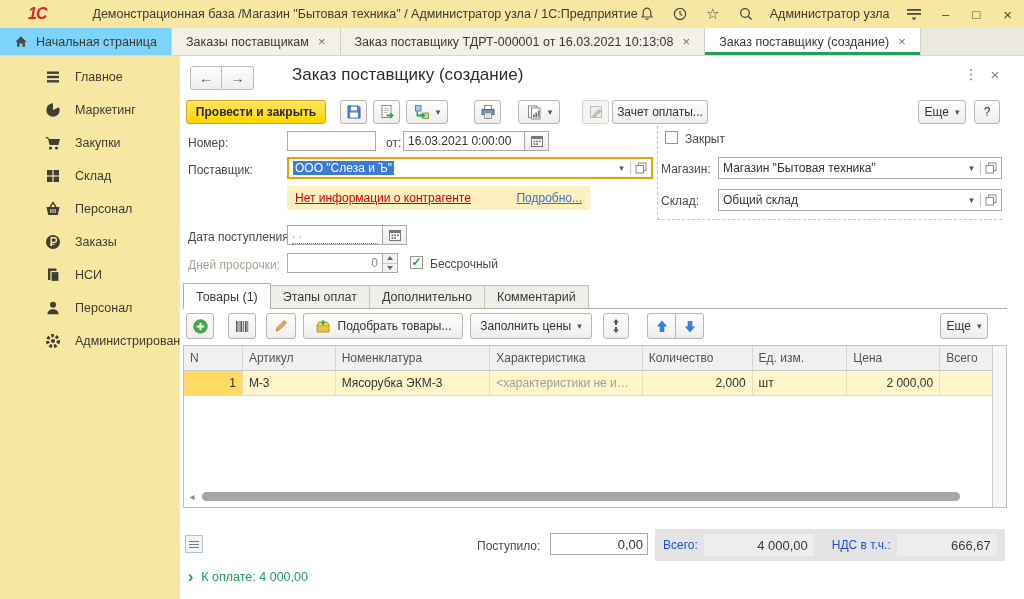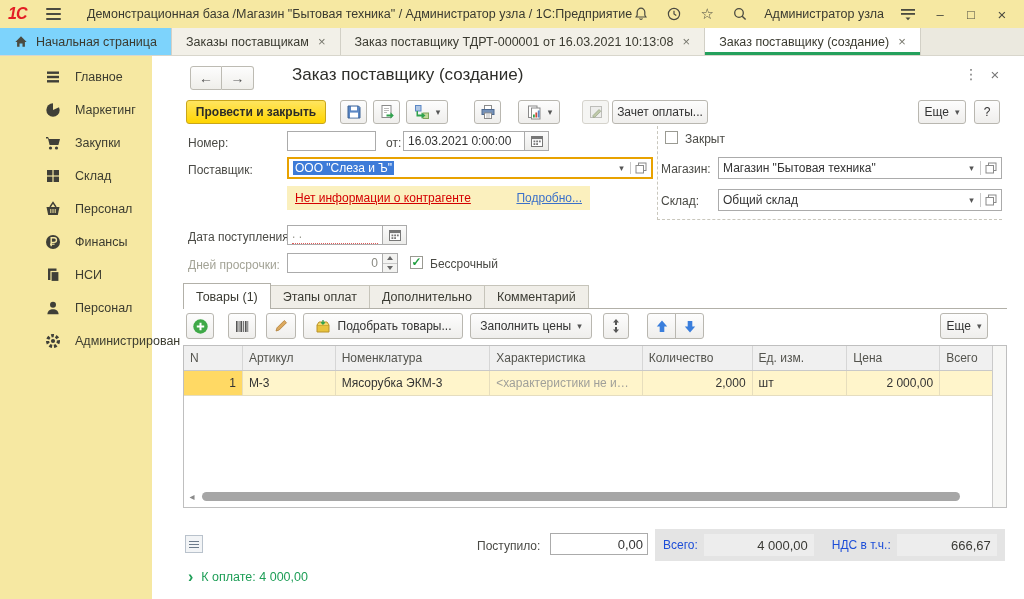--- a/index.html
+++ b/index.html
@@ -3,41 +3,41 @@
 <meta charset="utf-8">
 <style>
   *{box-sizing:border-box;margin:0;padding:0}
   html,body{width:1024px;height:599px;overflow:hidden}
   body{font-family:"Liberation Sans",sans-serif;background:#fff;color:#333}
   .app{position:relative;width:1024px;height:599px;overflow:hidden;background:#fff}
 
   
   .titlebar{position:absolute;left:0;top:0;width:1024px;height:28px;background:#F6E8A2;
     display:flex;align-items:center;font-size:12.5px;color:#3A3A30}
-  .logo{margin-left:8px;font-weight:bold;font-style:italic;font-size:16px;color:#E31E24;letter-spacing:-1px}
+  .logo{margin-left:28px;font-weight:bold;font-style:italic;font-size:16px;color:#E31E24;letter-spacing:-1px}
   .burger{margin-left:20px;width:16px;display:flex;flex-direction:column;gap:3px;cursor:default}
   .burger i{display:block;height:2px;background:#4A4A40;border-radius:1px}
   .win-title{margin-left:26px;white-space:nowrap}
   .tb-right{margin-left:auto;display:flex;align-items:center;gap:15px;padding-right:14px}
   .tb-ic{width:18px;height:18px;display:flex;align-items:center;justify-content:center;color:#4A4A40}
   .tb-user{font-size:12.5px;color:#3A3A30;white-space:nowrap}
   .winbtn{font-size:13px;color:#4A4A40;width:16px;text-align:center}
 
   
   .tabbar{position:absolute;left:0;top:28px;width:1024px;height:28px;background:#EBE9DF;
     display:flex;align-items:stretch;border-bottom:1px solid #D8D6CC}
   .tab{display:flex;align-items:center;padding:0 14px;font-size:12.5px;color:#3A3A30;
     border-right:1px solid #D2D0C6;white-space:nowrap;background:#F2F0E8}
   .tab .x{margin-left:9px;color:#76766C;font-size:13px}
   .tab.first{background:#7dd3fc}
   .tab.active{background:#FFFFFF;box-shadow:inset 0 -3px 0 #24A05C}
   .tab .homeic{margin-right:8px;display:flex}
 
   
-  .sidebar{position:absolute;left:0;top:56px;width:152px;height:543px;background:#F6E8A2;padding-top:4px}
+  .sidebar{position:absolute;left:0;top:56px;width:180px;height:543px;background:#F6E8A2;padding-top:4px}
   .side-item{height:33px;display:flex;align-items:center;padding-left:44px;cursor:default}
   .side-item .sic{width:18px;height:18px;margin-right:13px;display:flex;align-items:center;justify-content:center}
   .side-item .slab{font-size:12.5px;color:#3C3C30;white-space:nowrap}
 
   
   .content{position:absolute;left:180px;top:56px;width:844px;height:543px;background:#fff;font-size:12px}
   .abs{position:absolute}
 
   .navbtn{width:32px;height:24px;display:flex;align-items:center;justify-content:center;
     background:linear-gradient(#FDFDFD,#EFEEEA);border:1px solid #BDBBB3;font-size:14px;color:#555}
@@ -245,21 +245,21 @@
       <span class="slab">Персонал</span>
     </div>
     <div class="side-item">
       <span class="sic">
         <svg width="18" height="18" viewBox="0 0 18 18">
             <circle cx="9" cy="9" r="7" fill="#3F3F38"></circle>
             <path d="M7.2 13.2V4.8h3a2.3 2.3 0 0 1 0 4.6H7.2" fill="none" stroke="#F6E8A2" stroke-width="1.4"></path>
             <path d="M6 11.2h4.6" stroke="#F6E8A2" stroke-width="1.2"></path>
           </svg>
       </span>
-      <span class="slab">Финансы</span>
+      <span class="slab">Заказы</span>
     </div>
     <div class="side-item">
       <span class="sic">
         <svg width="18" height="18" viewBox="0 0 18 18">
             <rect x="4" y="2.5" width="8.5" height="11.5" fill="#3F3F38"></rect>
             <rect x="7" y="5.5" width="8" height="10" fill="#3F3F38" stroke="#F6E8A2" stroke-width="1.2"></rect>
           </svg>
       </span>
       <span class="slab">НСИ</span>
     </div>

